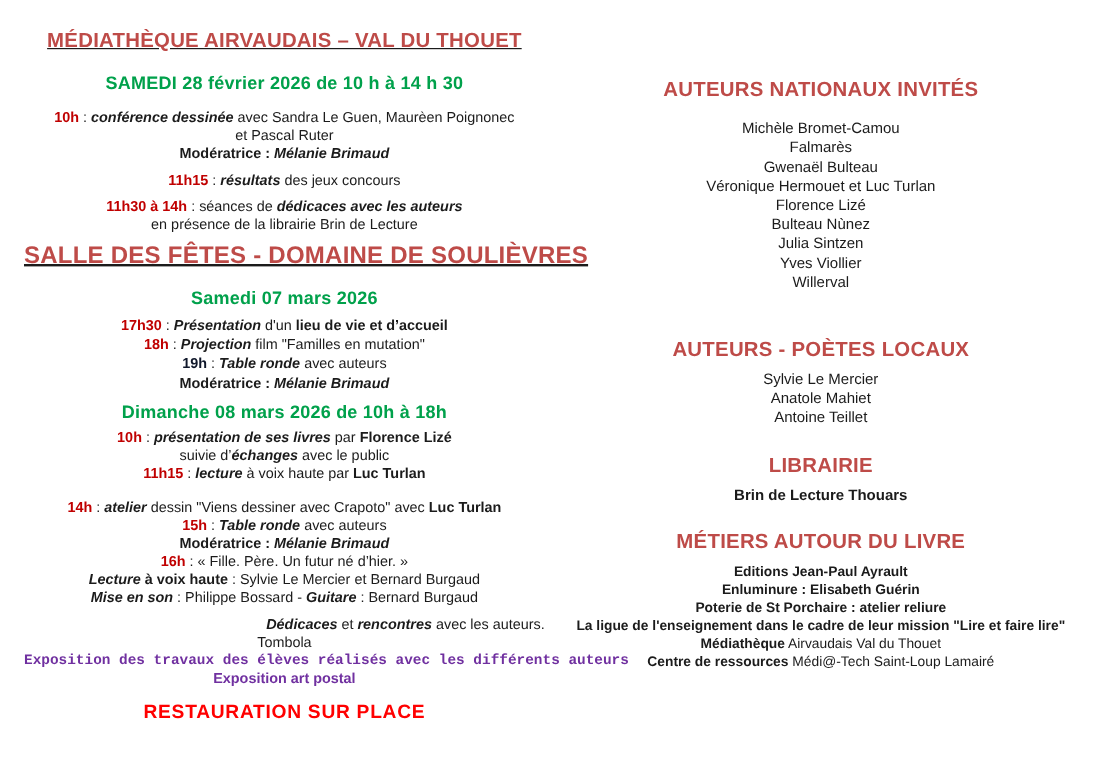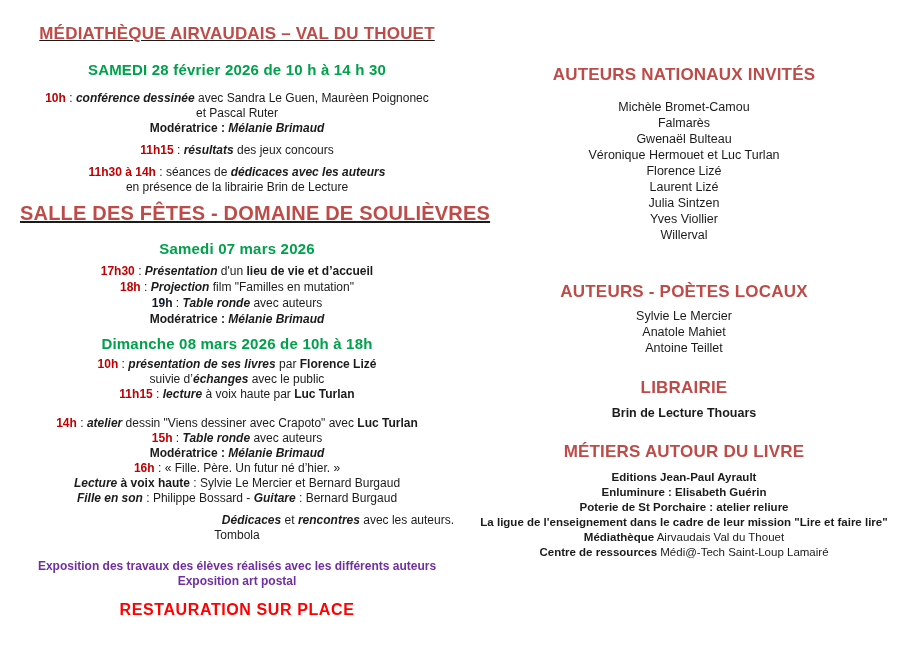--- a/index.html
+++ b/index.html
@@ -49,35 +49,35 @@
       <div class="line body2"><span style="font-weight: bold; color: rgb(27, 27, 27);">Modératrice : </span><span style="font-weight: bold; font-style: italic; color: rgb(27, 27, 27);">Mélanie Brimaud</span></div>
       <div class="line green" style="margin-top: 7px;"><span style="font-weight: bold; color: rgb(0, 161, 75);">Dimanche 08 mars 2026 de 10h à 18h</span></div>
       <div class="line body" style="margin-top: 4px;"><span style="font-weight: bold; color: rgb(192, 0, 0);">10h</span><span style="color: rgb(27, 27, 27);"> : </span><span style="font-weight: bold; font-style: italic; color: rgb(27, 27, 27);">présentation de ses livres</span><span style="color: rgb(27, 27, 27);"> par </span><span style="font-weight: bold; color: rgb(27, 27, 27);">Florence Lizé</span></div>
       <div class="line body"><span style="color: rgb(27, 27, 27);">suivie d’</span><span style="font-weight: bold; font-style: italic; color: rgb(27, 27, 27);">échanges</span><span style="color: rgb(27, 27, 27);"> avec le public</span></div>
       <div class="line body"><span style="font-weight: bold; color: rgb(192, 0, 0);">11h15</span><span style="color: rgb(27, 27, 27);"> : </span><span style="font-weight: bold; font-style: italic; color: rgb(27, 27, 27);">lecture</span><span style="color: rgb(27, 27, 27);"> à voix haute par </span><span style="font-weight: bold; color: rgb(27, 27, 27);">Luc Turlan</span></div>
       <div class="line body" style="margin-top: 14px;"><span style="font-weight: bold; color: rgb(192, 0, 0);">14h</span><span style="color: rgb(27, 27, 27);"> : </span><span style="font-weight: bold; font-style: italic; color: rgb(27, 27, 27);">atelier</span><span style="color: rgb(27, 27, 27);"> dessin "Viens dessiner avec Crapoto" avec </span><span style="font-weight: bold; color: rgb(27, 27, 27);">Luc Turlan</span></div>
       <div class="line body"><span style="font-weight: bold; color: rgb(192, 0, 0);">15h</span><span style="color: rgb(27, 27, 27);"> : </span><span style="font-weight: bold; font-style: italic; color: rgb(27, 27, 27);">Table ronde</span><span style="color: rgb(27, 27, 27);"> avec auteurs</span></div>
       <div class="line body"><span style="font-weight: bold; color: rgb(27, 27, 27);">Modératrice : </span><span style="font-weight: bold; font-style: italic; color: rgb(27, 27, 27);">Mélanie Brimaud</span></div>
       <div class="line body"><span style="font-weight: bold; color: rgb(192, 0, 0);">16h</span><span style="color: rgb(27, 27, 27);"> : « Fille. Père. Un futur né d’hier. »</span></div>
       <div class="line body"><span style="font-weight: bold; font-style: italic; color: rgb(27, 27, 27);">Lecture</span><span style="font-weight: bold; color: rgb(27, 27, 27);"> à voix haute</span><span style="color: rgb(27, 27, 27);"> : Sylvie Le Mercier et Bernard Burgaud</span></div>
-      <div class="line body"><span style="font-weight: bold; font-style: italic; color: rgb(27, 27, 27);">Fille en son</span><span style="color: rgb(27, 27, 27);"> : Philippe Bossard - </span><span style="font-weight: bold; font-style: italic; color: rgb(27, 27, 27);">Guitare</span><span style="color: rgb(27, 27, 27);"> : Bernard Burgaud</span></div>
+      <div class="line body"><span style="font-weight: bold; font-style: italic; color: rgb(27, 27, 27);">Mise en son</span><span style="color: rgb(27, 27, 27);"> : Philippe Bossard - </span><span style="font-weight: bold; font-style: italic; color: rgb(27, 27, 27);">Guitare</span><span style="color: rgb(27, 27, 27);"> : Bernard Burgaud</span></div>
       <div class="line body" style="margin-top: 7px; text-align: right;"><span style="font-weight: bold; font-style: italic; color: rgb(27, 27, 27);">Dédicaces</span><span style="color: rgb(27, 27, 27);"> et </span><span style="font-weight: bold; font-style: italic; color: rgb(27, 27, 27);">rencontres</span><span style="color: rgb(27, 27, 27);"> avec les auteurs.</span></div>
       <div class="line body"><span style="color: rgb(27, 27, 27);">Tombola</span></div>
-      <div class="line purple" style="margin-top: 16px;"><span style="font-weight: bold; color: rgb(112, 48, 160);">Exposition des travaux des élèves réalisés avec les différents auteurs</span></div>
+      <div class="line purple" style="margin-top: 0; font-family: Liberation Mono, monospace;"><span style="font-weight: bold; color: rgb(112, 48, 160);">Exposition des travaux des élèves réalisés avec les différents auteurs</span></div>
       <div class="line purple"><span style="font-weight: bold; color: rgb(112, 48, 160);">Exposition art postal</span></div>
       <div class="line resto" style="margin-top: 12px;"><span style="font-weight: bold; color: rgb(255, 0, 0);">RESTAURATION SUR PLACE</span></div>
     </div>
   <div class="col col-right" id="right-col">
       <div class="line rhead" style="margin-top: 64px;"><span style="font-weight: bold; color: rgb(190, 75, 72);">AUTEURS NATIONAUX INVITÉS</span></div>
       <div class="line rname" style="margin-top: 14px;"><span style="color: rgb(27, 27, 27);">Michèle Bromet-Camou</span></div>
       <div class="line rname"><span style="color: rgb(27, 27, 27);">Falmarès</span></div>
       <div class="line rname"><span style="color: rgb(27, 27, 27);">Gwenaël Bulteau</span></div>
       <div class="line rname"><span style="color: rgb(27, 27, 27);">Véronique Hermouet et Luc Turlan</span></div>
       <div class="line rname"><span style="color: rgb(27, 27, 27);">Florence Lizé</span></div>
-      <div class="line rname"><span style="color: rgb(27, 27, 27);">Laurent Lizé</span></div>
+      <div class="line rname"><span style="color: rgb(27, 27, 27);">Bulteau Nùnez</span></div>
       <div class="line rname"><span style="color: rgb(27, 27, 27);">Julia Sintzen</span></div>
       <div class="line rname"><span style="color: rgb(27, 27, 27);">Yves Viollier</span></div>
       <div class="line rname"><span style="color: rgb(27, 27, 27); margin-top: 12px;">Willerval</span></div>
       <div class="line rhead" style="margin-top: 38px;"><span style="font-weight: bold; color: rgb(190, 75, 72);">AUTEURS - POÈTES LOCAUX</span></div>
       <div class="line rname" style="margin-top: 6px;"><span style="color: rgb(27, 27, 27);">Sylvie Le Mercier</span></div>
       <div class="line rname"><span style="color: rgb(27, 27, 27);">Anatole Mahiet</span></div>
       <div class="line rname"><span style="color: rgb(27, 27, 27);">Antoine Teillet</span></div>
       <div class="line rhead" style="margin-top: 21px;"><span style="font-weight: bold; color: rgb(190, 75, 72);">LIBRAIRIE</span></div>
       <div class="line rname" style="margin-top: 7px;"><span style="color: rgb(27, 27, 27); font-weight: bold;">Brin de Lecture Thouars</span></div>
       <div class="line rhead" style="margin-top: 20px;"><span style="font-weight: bold; color: rgb(190, 75, 72);">MÉTIERS AUTOUR DU LIVRE</span></div>

